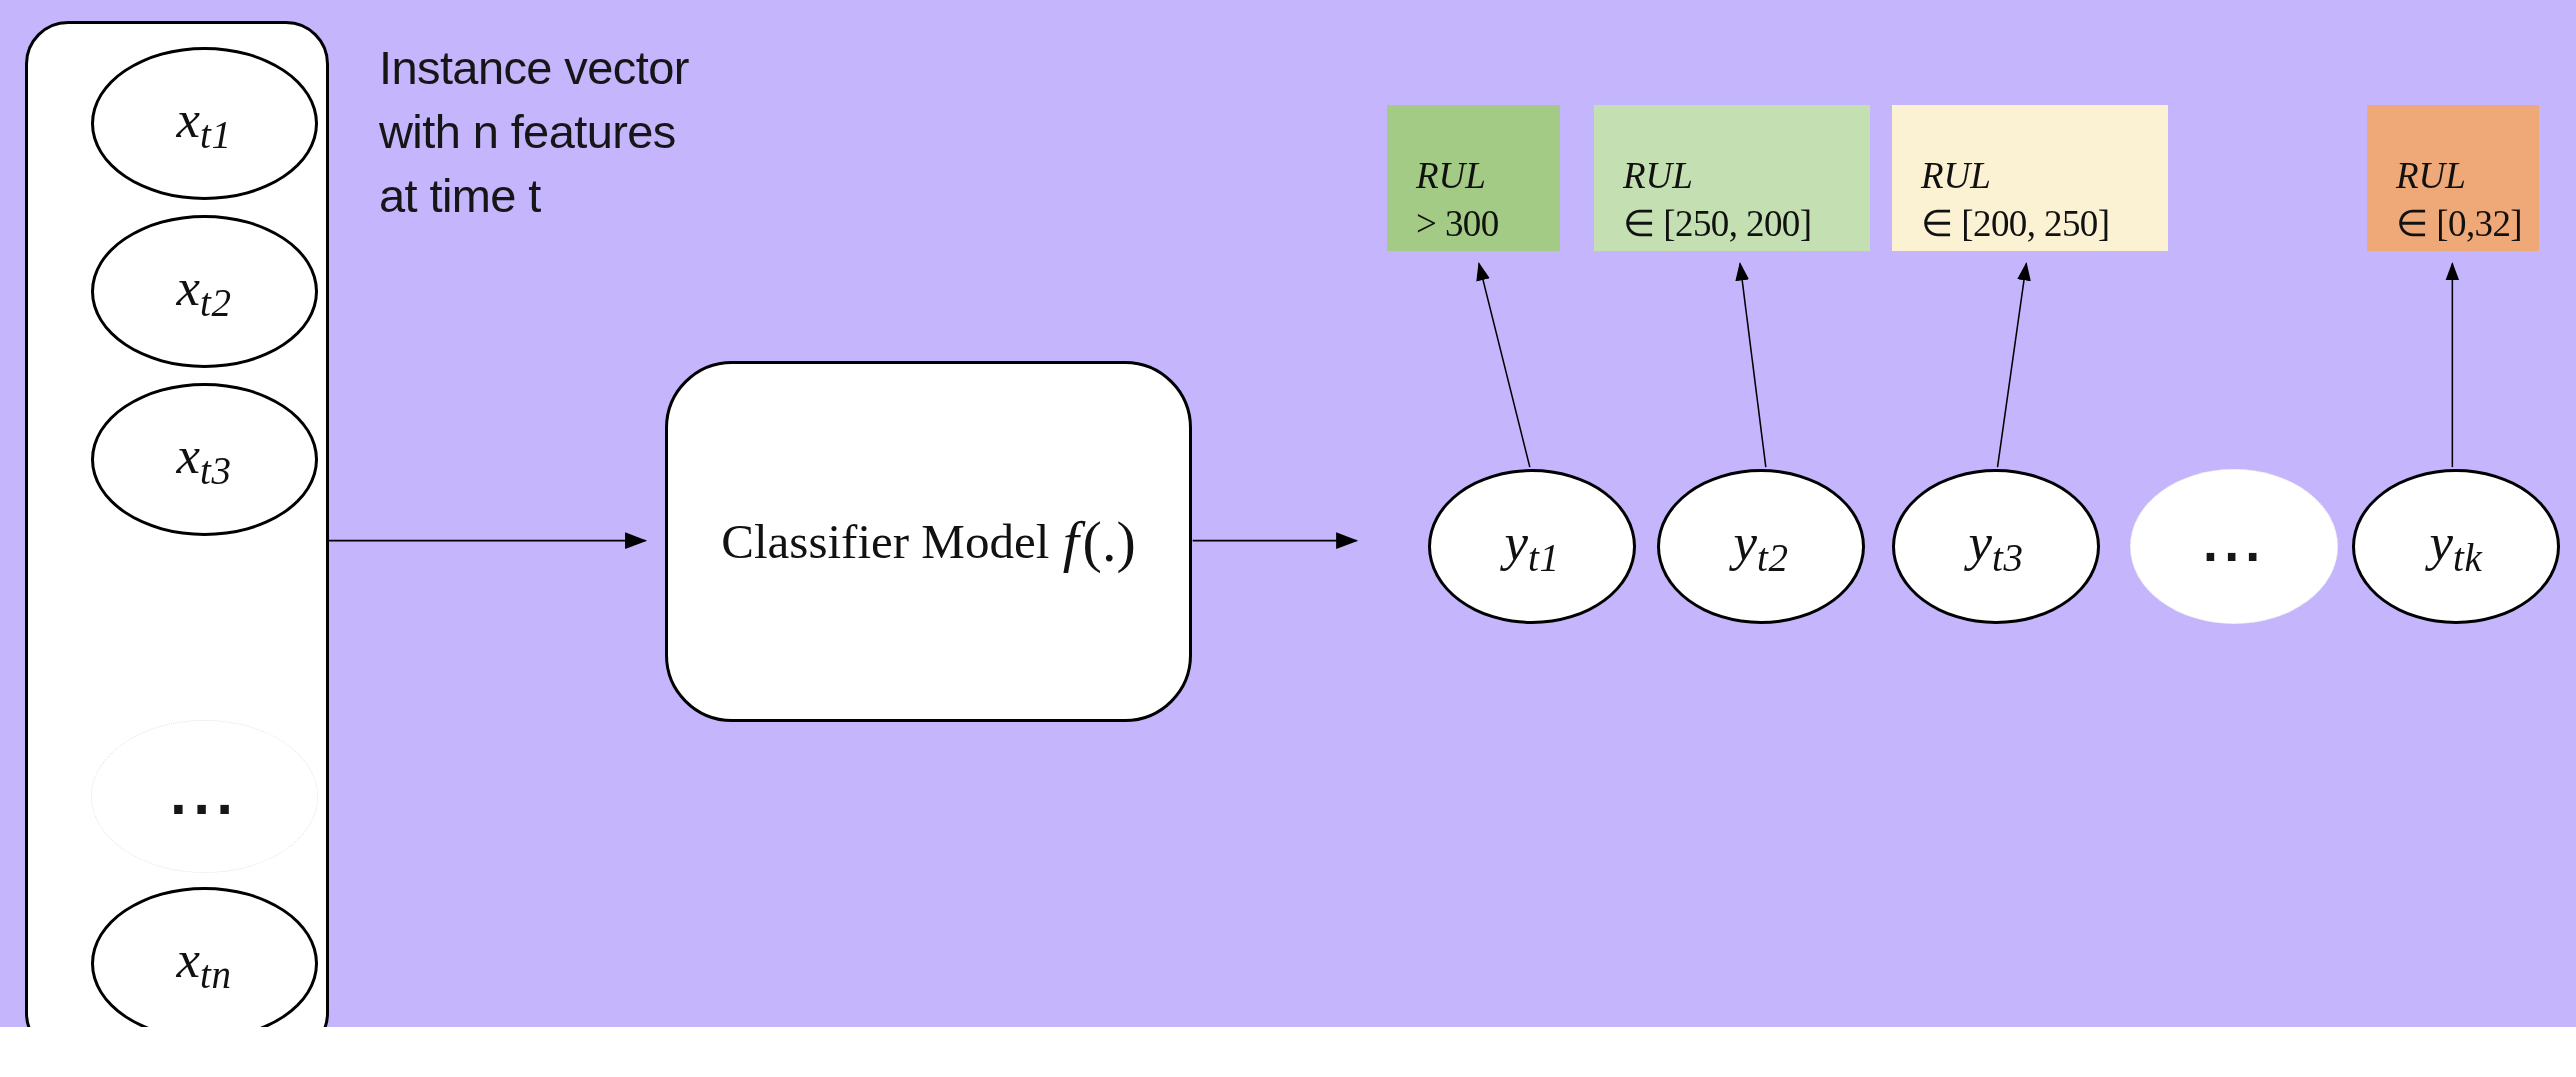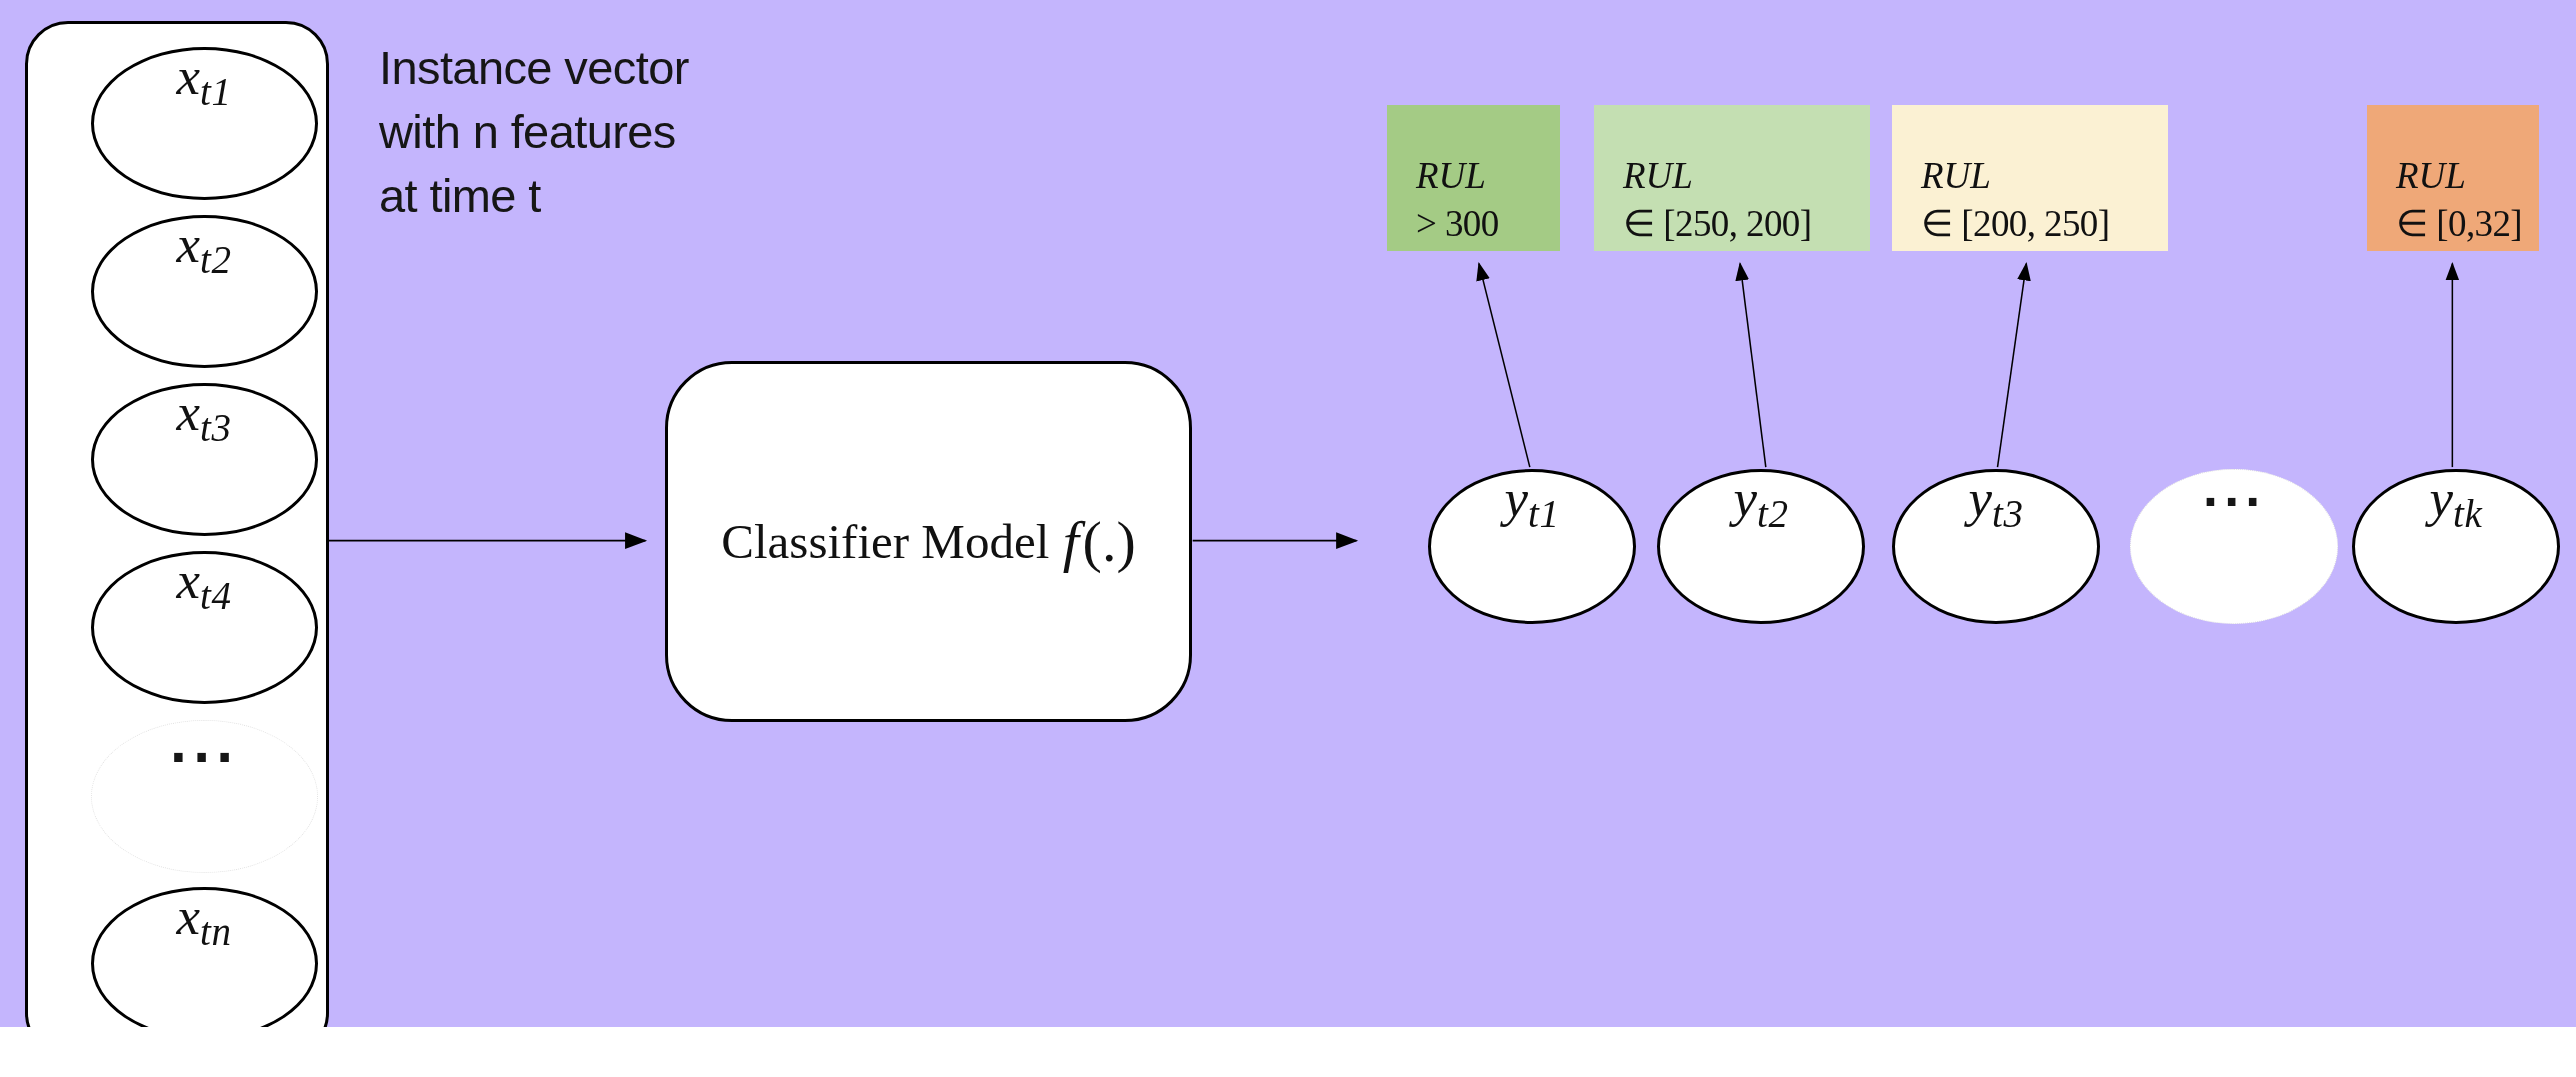--- a/index.html
+++ b/index.html
@@ -23,21 +23,21 @@
     box-sizing: border-box;
     background: #ffffff;
   }
   .node {
     position: absolute;
     box-sizing: border-box;
     border: 3.7px solid #000000;
     border-radius: 50%;
     background: #ffffff;
     display: flex;
-    align-items: flex-start;
+    align-items: center;
     justify-content: center;
   }
   .x-node { left: 63px; width: 227px; height: 153px; }
   .y-node { top: 469px; width: 208px; height: 155px; border-width: 3.7px; }
   .node.faint { border: 1.2px dotted #e3e3e3; }
 
   .math-label {
     font-family: "Liberation Serif", serif;
     font-style: italic;
     font-size: 53px;
@@ -153,23 +153,20 @@
 
   <div class="input-panel">
     <div class="node x-node" style="top:23px">
       <span class="math-label"><span class="mainv">x</span><span class="subv">t1</span></span>
     </div>
     <div class="node x-node" style="top:191px">
       <span class="math-label"><span class="mainv">x</span><span class="subv">t2</span></span>
     </div>
     <div class="node x-node" style="top:359px">
       <span class="math-label"><span class="mainv">x</span><span class="subv">t3</span></span>
-    </div>
-    <div class="node x-node" style="top:527px">
-      <span class="math-label"><span class="mainv">x</span><span class="subv">t4</span></span>
     </div>
     <div class="node x-node faint" style="top:696px">
       <span class="dots-label">...</span>
     </div>
     <div class="node x-node" style="top:863px">
       <span class="math-label"><span class="mainv">x</span><span class="subv">tn</span></span>
     </div>
   </div>
 
   <div class="classifier-box">

